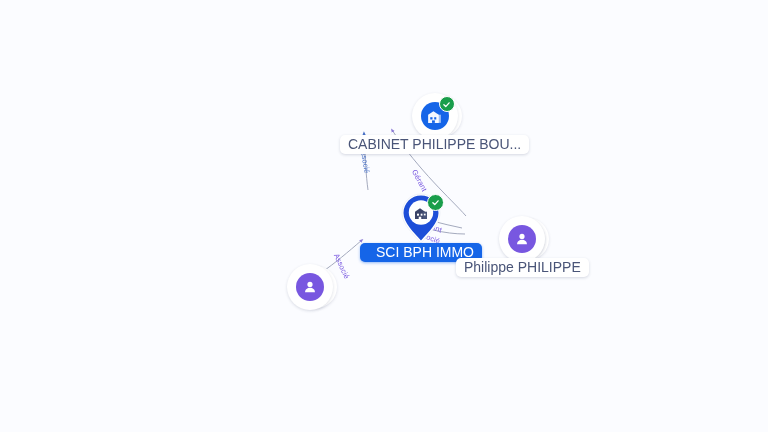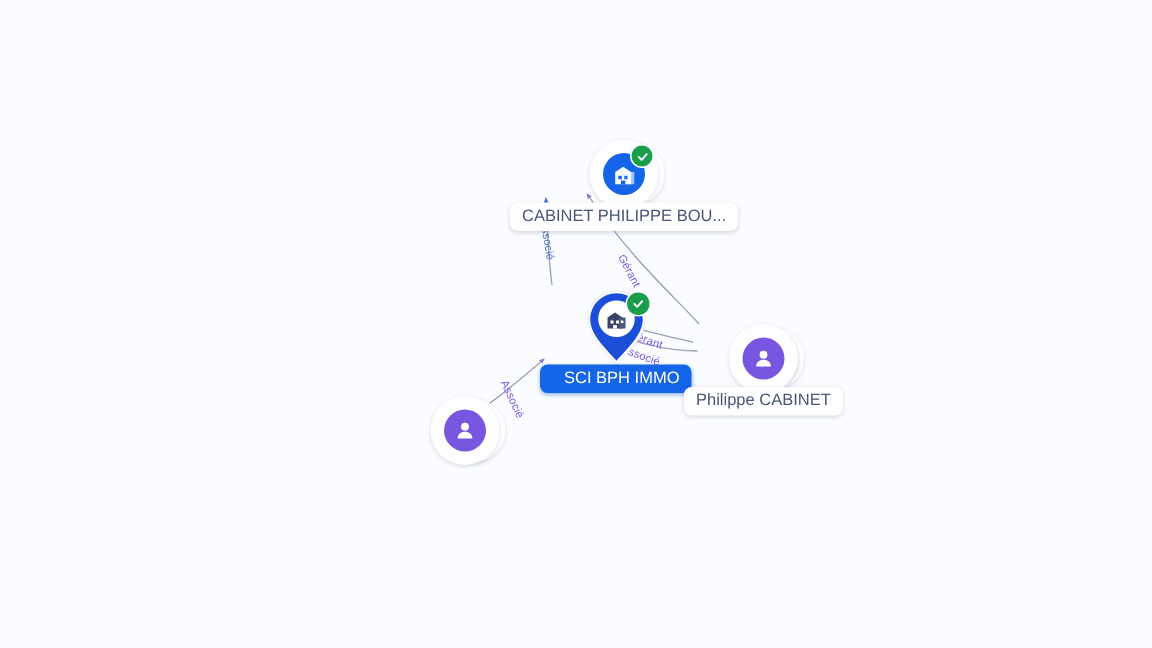--- a/index.html
+++ b/index.html
@@ -133,21 +133,21 @@
     top: 3px;
   }
 
   
   .node-label {
     margin-top: -4px;
     padding: 3px 8px 4px 8px;
     border-radius: 5px;
     background: #ffffff;
     color: #4a5578;
-    font-size: 11px;
+    font-size: 14px;
     line-height: 12px;
     white-space: nowrap;
     box-shadow: 0 1px 3px rgba(40,50,90,0.18);
     position: relative;
     z-index: 10;
   }
   .node-label.selected {
     background: #1565e8;
     color: #ffffff;
     box-shadow: 0 1px 3px rgba(21,101,232,0.45);
@@ -258,21 +258,21 @@
       <div class="stack-a"></div>
       <div class="stack-b"></div>
       <div class="avatar-ring"></div>
       <div class="avatar-circle person">
         <svg width="16" height="16" viewBox="0 0 24 24" fill="none">
           <circle cx="12" cy="8.2" r="3.9" fill="#ffffff"></circle>
           <path d="M4.6 20 C4.6 15.6 8 13.2 12 13.2 C16 13.2 19.4 15.6 19.4 20 Z" fill="#ffffff"></path>
         </svg>
       </div>
     </div>
-    <div class="node-label">Philippe CABINET</div>
+    <div class="node-label">Philippe PHILIPPE</div>
   </div>
 
   <div class="node" style="left:287px; top:264px;">
     <div class="avatar-wrap">
       <div class="stack-a"></div>
       <div class="avatar-ring"></div>
       <div class="avatar-circle person">
         <svg width="16" height="16" viewBox="0 0 24 24" fill="none">
           <circle cx="12" cy="8.2" r="3.9" fill="#ffffff"></circle>
           <path d="M4.6 20 C4.6 15.6 8 13.2 12 13.2 C16 13.2 19.4 15.6 19.4 20 Z" fill="#ffffff"></path>

